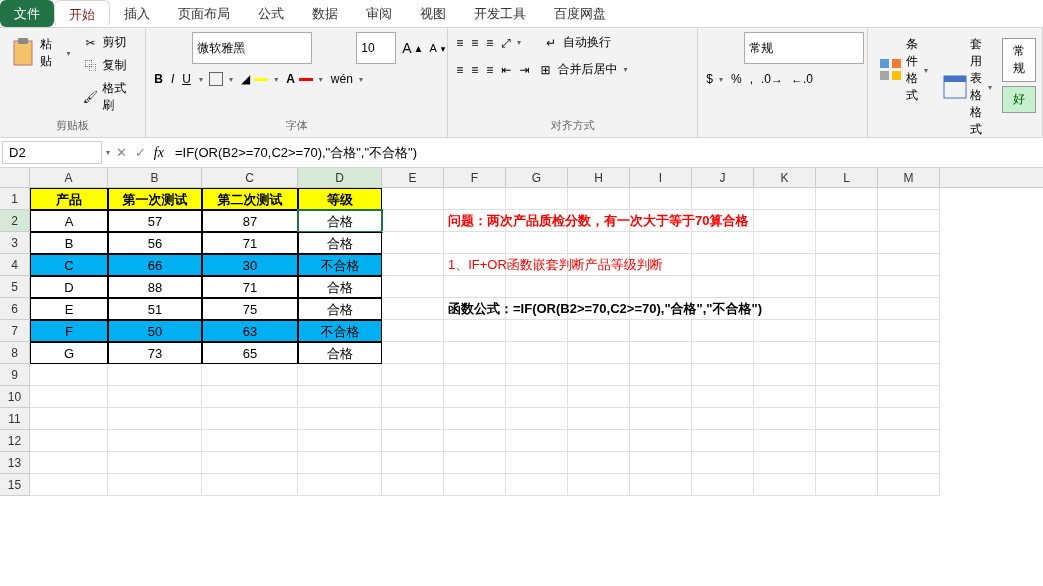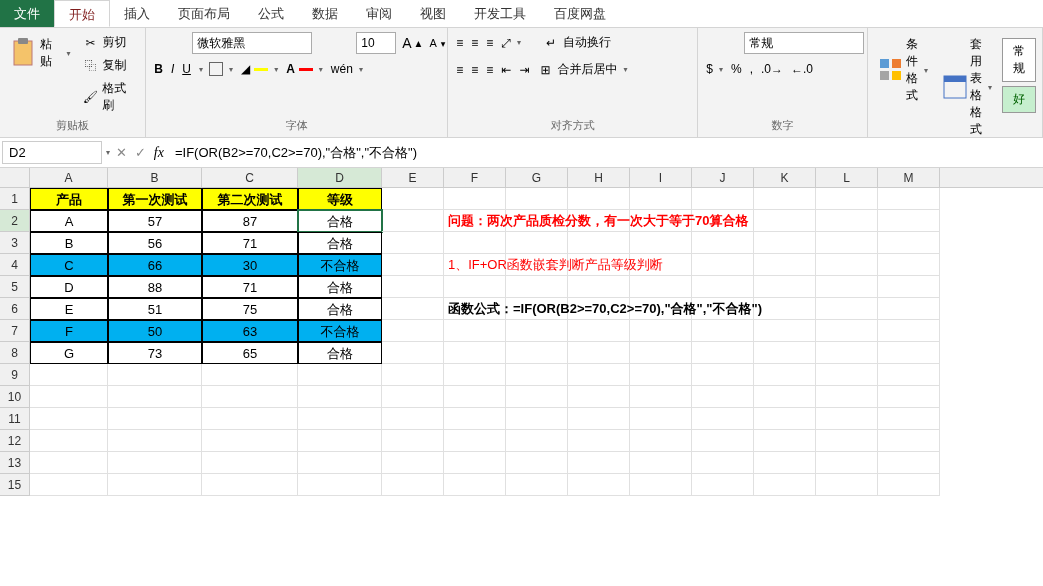--- a/index.html
+++ b/index.html
@@ -1,40 +1,40 @@
 <!DOCTYPE html>
 <html><head>
 <meta charset="utf-8">
 <style>
 * { box-sizing: border-box; margin: 0; padding: 0; font-family: "Microsoft YaHei", sans-serif; }
 body { background: #fff; width: 1043px; height: 586px; overflow: hidden; font-size: 12px; }
 
 
 .tabs { display: flex; background: #fff; border-bottom: 1px solid #d4d4d4; height: 28px; }
-.tab { padding: 5px 14px; cursor: pointer; color: #333; font-size: 13px; }
+.tab { padding: 5px 14px; cursor: pointer; color: #333; font-size: 13px; border-radius: 6px; }
 .tab.file { background: #217346; color: #fff; }
 .tab.active { background: #fff; border: 1px solid #d4d4d4; border-bottom: 1px solid #fff; color: #7f1d1d; }
 
 
 .ribbon { display: flex; background: #f3f3f3; border-bottom: 1px solid #d4d4d4; height: 110px; }
 .group { display: flex; flex-direction: column; border-right: 1px solid #d4d4d4; padding: 4px 6px 0 6px; }
 .group-content { flex: 1; display: flex; align-items: flex-start; gap: 6px; }
 .group-label { text-align: center; font-size: 11px; color: #666; padding: 2px 0 4px; }
 
 .big-btn { display: flex; flex-direction: row; align-items: center; gap: 2px; padding: 4px; cursor: pointer; }
 .big-btn .icon { width: 28px; height: 28px; }
 .big-btn span.lbl { font-size: 12px; }
 
 .small-btn { display: flex; align-items: center; gap: 4px; padding: 2px; cursor: pointer; font-size: 12px; }
 .small-btn .icon { width: 16px; height: 16px; }
 
 .col { display: flex; flex-direction: column; gap: 2px; }
 .row { display: flex; gap: 4px; align-items: center; }
 
-select, .sel { height: 22px; border: 1px solid #ababab; background: #fff; font-size: 12px; padding: 0 4px; margin-left: 40px; }
+select, .sel { height: 32px; border: 1px solid #ababab; background: #fff; font-size: 12px; padding: 0 4px; margin-left: 40px; }
 
 .icon { display: inline-flex; align-items: center; justify-content: center; }
 .sq { border: 1px solid #666; }
 .dd { font-size: 8px; color: #666; margin-left: 2px; }
 
 
 .formula-bar { display: flex; align-items: center; border-bottom: 1px solid #d4d4d4; height: 30px; background: #fff; justify-content: center; }
 .name-box { width: 100px; border: 1px solid #ccc; padding: 3px 6px; margin: 2px; font-size: 13px; }
 .fx-area { display: flex; align-items: center; flex: 1; gap: 8px; padding: 0 6px; }
 .fx-btn { color: #888; cursor: pointer; font-size: 13px; }
@@ -189,21 +189,20 @@
     <div class="group-content" style="flex-direction:column;gap:6px">
       <input class="sel" style="width: 120px;" value="常规">
       <div class="row">
         <span class="small-btn">$<span class="dd">▾</span></span>
         <span class="small-btn">%</span>
         <span class="small-btn">,</span>
         <span class="small-btn">.0→</span>
         <span class="small-btn">←.0</span>
       </div>
     </div>
-    <div class="group-label">数字</div>
   </div>
 
   <div class="group" style="flex:1">
     <div class="group-content">
       <div class="big-btn">
         <span class="icon">
             <svg width="26" height="26">
               <rect x="2" y="2" width="9" height="9" fill="#5b9bd5"></rect>
               <rect x="14" y="2" width="9" height="9" fill="#ed7d31"></rect>
               <rect x="2" y="14" width="9" height="9" fill="#a5a5a5"></rect>

